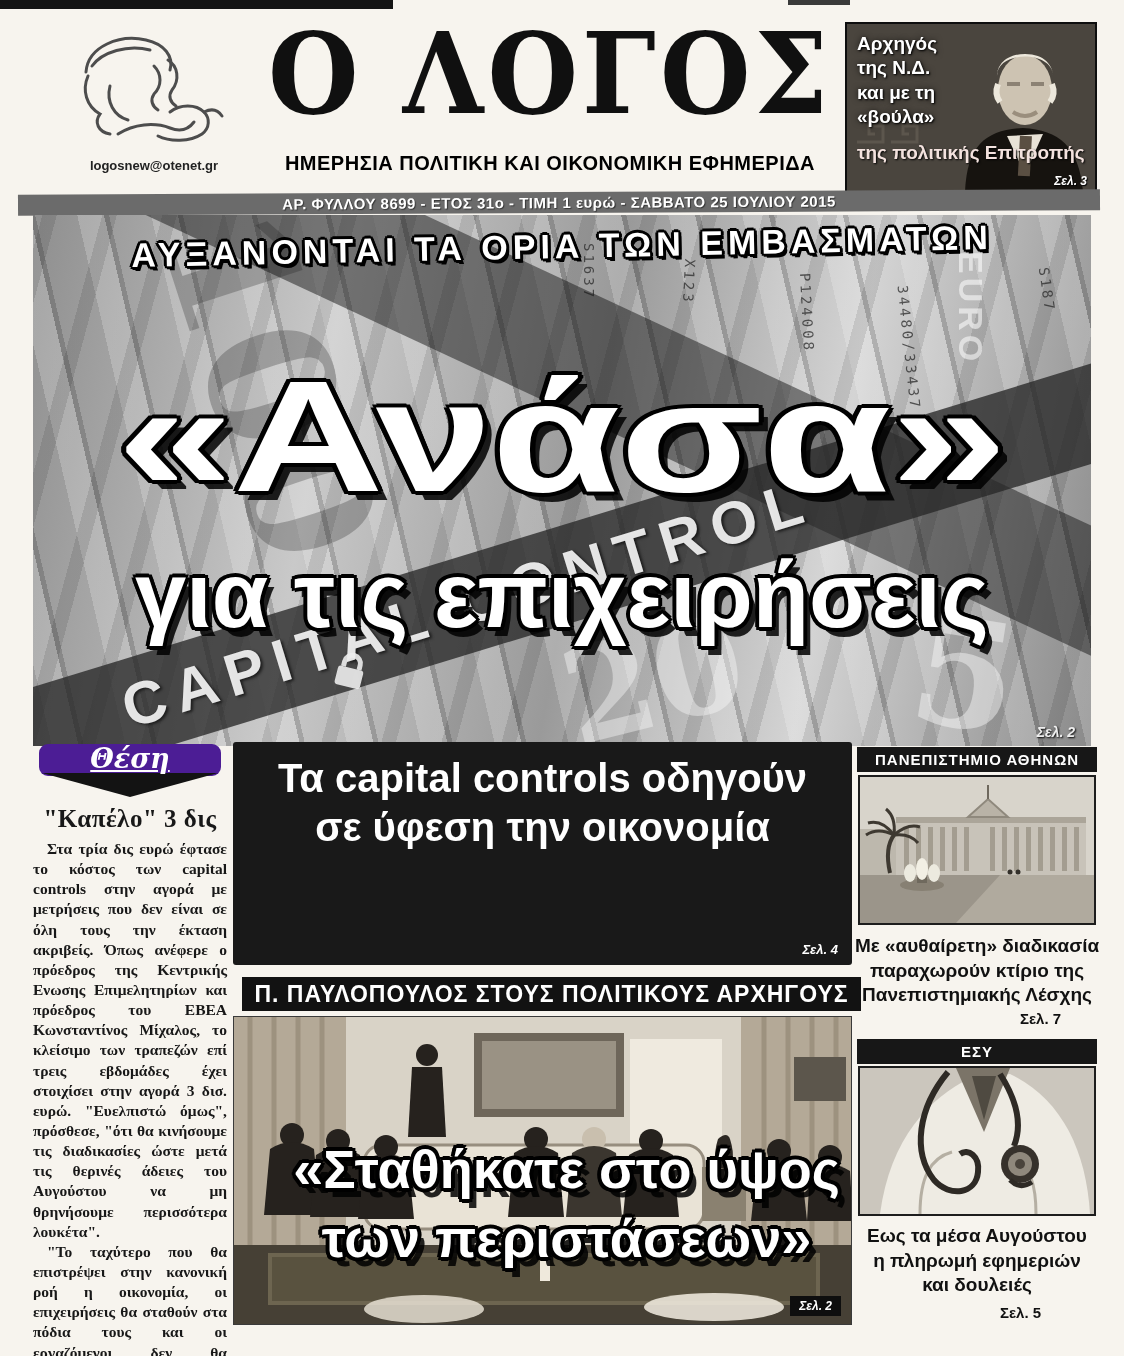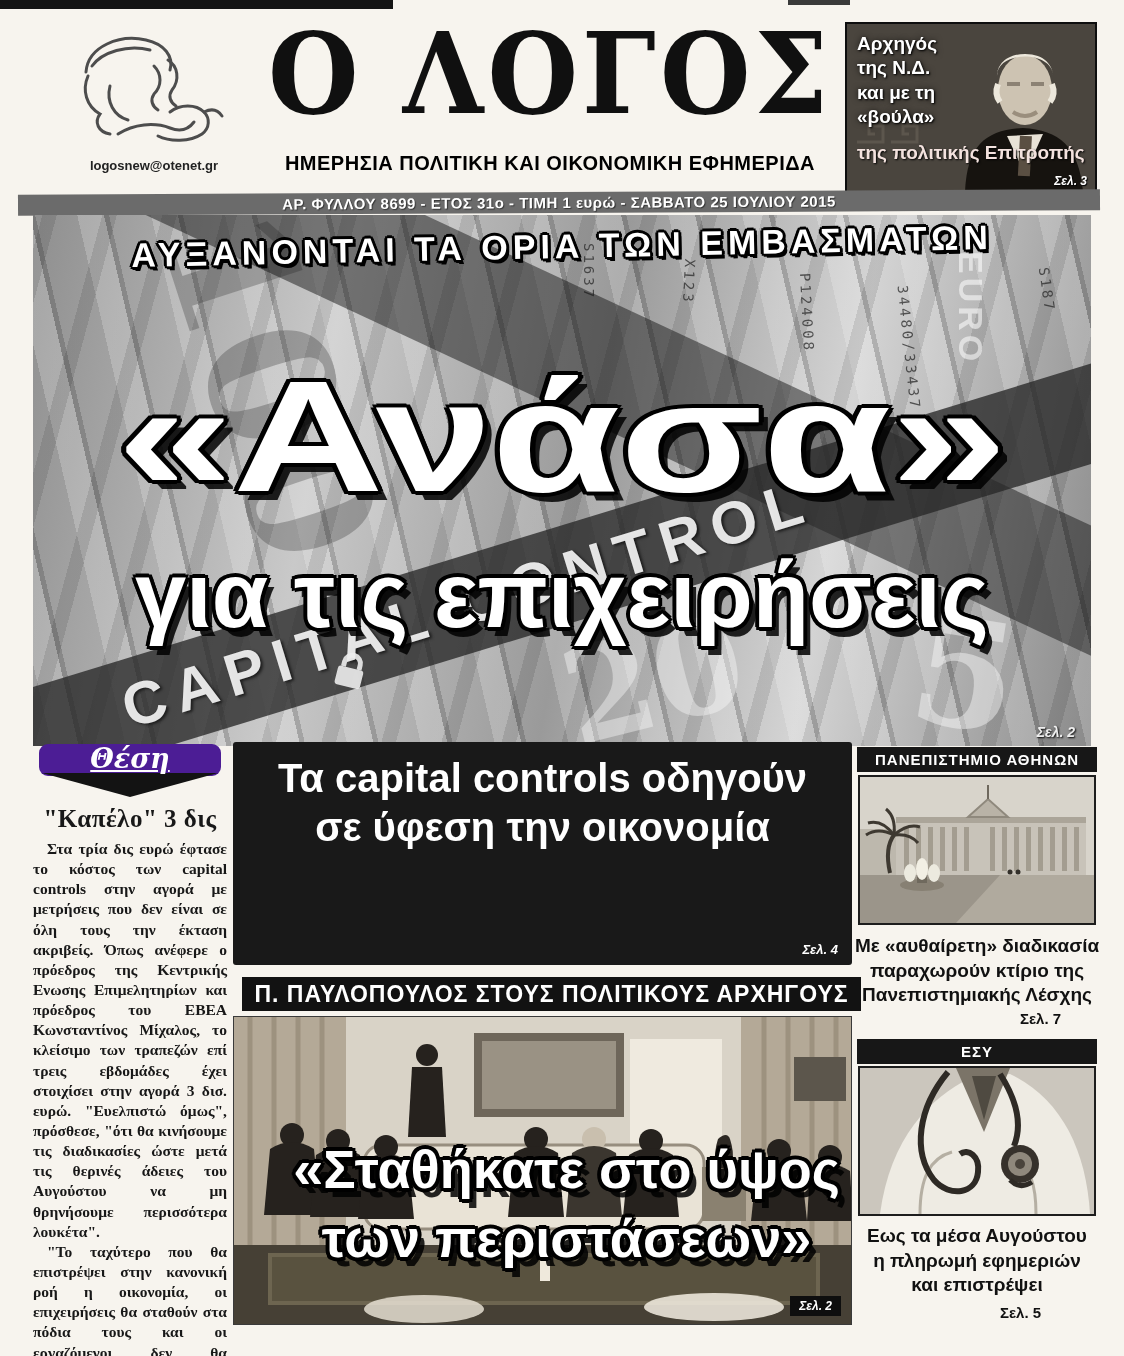--- a/index.html
+++ b/index.html
@@ -310,17 +310,17 @@
       <path d="M140,6 C158,34 162,58 154,78" stroke="#2e2a25" stroke-width="6" fill="none"></path>
       <circle cx="160" cy="96" r="19" fill="#36312b"></circle>
       <circle cx="160" cy="96" r="12" fill="#8f887c"></circle>
       <circle cx="160" cy="96" r="5" fill="#4a443c"></circle>
       <path d="M150,112 q10,10 22,2" stroke="#2e2a25" stroke-width="5" fill="none"></path>
     </svg>
   </div>
   <div class="rc-head esy-head">
     <div>Εως τα μέσα Αυγούστου</div>
     <div>η πληρωμή εφημεριών</div>
-    <div>και επιστρέψει</div>
+    <div>και δουλειές</div>
   </div>
   <div class="rc-page esy-page">Σελ. 5</div>
 
 </div>
 
 </body></html>

